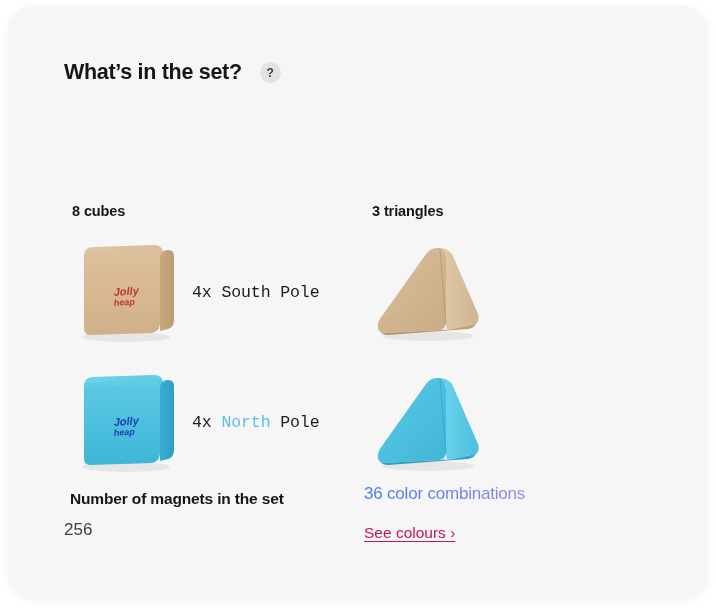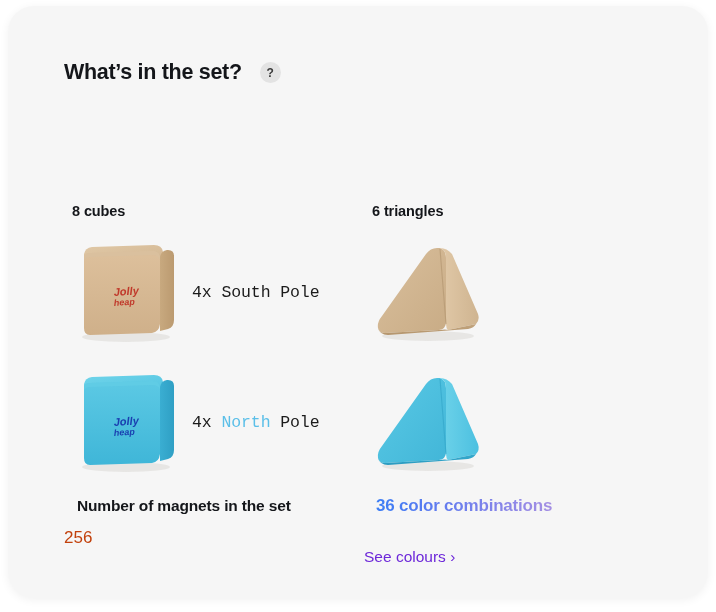--- a/index.html
+++ b/index.html
@@ -105,45 +105,46 @@
     top: 478px;
     width: 600px;
     display: flex;
   }
   .bottom-col { width: 308px; }
   .bottom-title {
     font-size: 15.5px;
     font-weight: 700;
     color: #14161a;
     letter-spacing: -0.15px;
-    margin: 13px;
+    margin: 6px;
     white-space: nowrap;
   }
   .bottom-value {
     font-size: 17px;
-    color: #c2410c;
+    color: #404040;
     margin-top: 12px;
   }
   .gradient-title {
     font-size: 17px;
-    font-weight: 700;
+    font-weight: 400;
     letter-spacing: -0.2px;
-    margin: 12px;
+    margin: 0;
     white-space: nowrap;
     background: linear-gradient(90deg, #3c7ef5 0%, #5f7bef 22%, #8b86e8 48%, #b294e0 72%, #cda3dd 100%);
     -webkit-background-clip: text;
     background-clip: text;
     color: transparent;
     -webkit-text-fill-color: transparent;
   }
   .see-link {
     display: inline-block;
     margin-top: 20px;
     font-size: 15.5px;
-    color: #6d28d9;
+    color: #be185d;
+    text-decoration: underline;
     text-underline-offset: 3px;
     cursor: pointer;
     white-space: nowrap;
   }
 
   
   svg { display: block; }
 </style>
 </head>
 <body>
@@ -218,21 +219,21 @@
               <text x="50" y="70" font-family="'Liberation Sans', sans-serif" font-size="9" font-weight="700" font-style="italic" fill="#1a3fb0" transform="rotate(-4 50 70)">heap</text>
             </svg>
           </div>
           <div class="variant-label">
             <span>4x</span><span>&nbsp;</span><span class="pole-north">North</span><span> Pole</span>
           </div>
         </div>
       </div>
 
       <div class="column">
-        <div class="col-title">6 triangles</div>
+        <div class="col-title">3 triangles</div>
 
         <div class="variant-row">
           <div class="thumb">
             <svg width="128" height="112" viewBox="0 0 128 112" aria-hidden="true">
               <defs>
                 <linearGradient id="triBeigeFace" x1="0" y1="0" x2="1" y2="1">
                   <stop offset="0%" stop-color="#d9bf9c"></stop>
                   <stop offset="100%" stop-color="#c9ac86"></stop>
                 </linearGradient>
                 <linearGradient id="triBeigeSlope" x1="0" y1="0" x2="1" y2="0">

